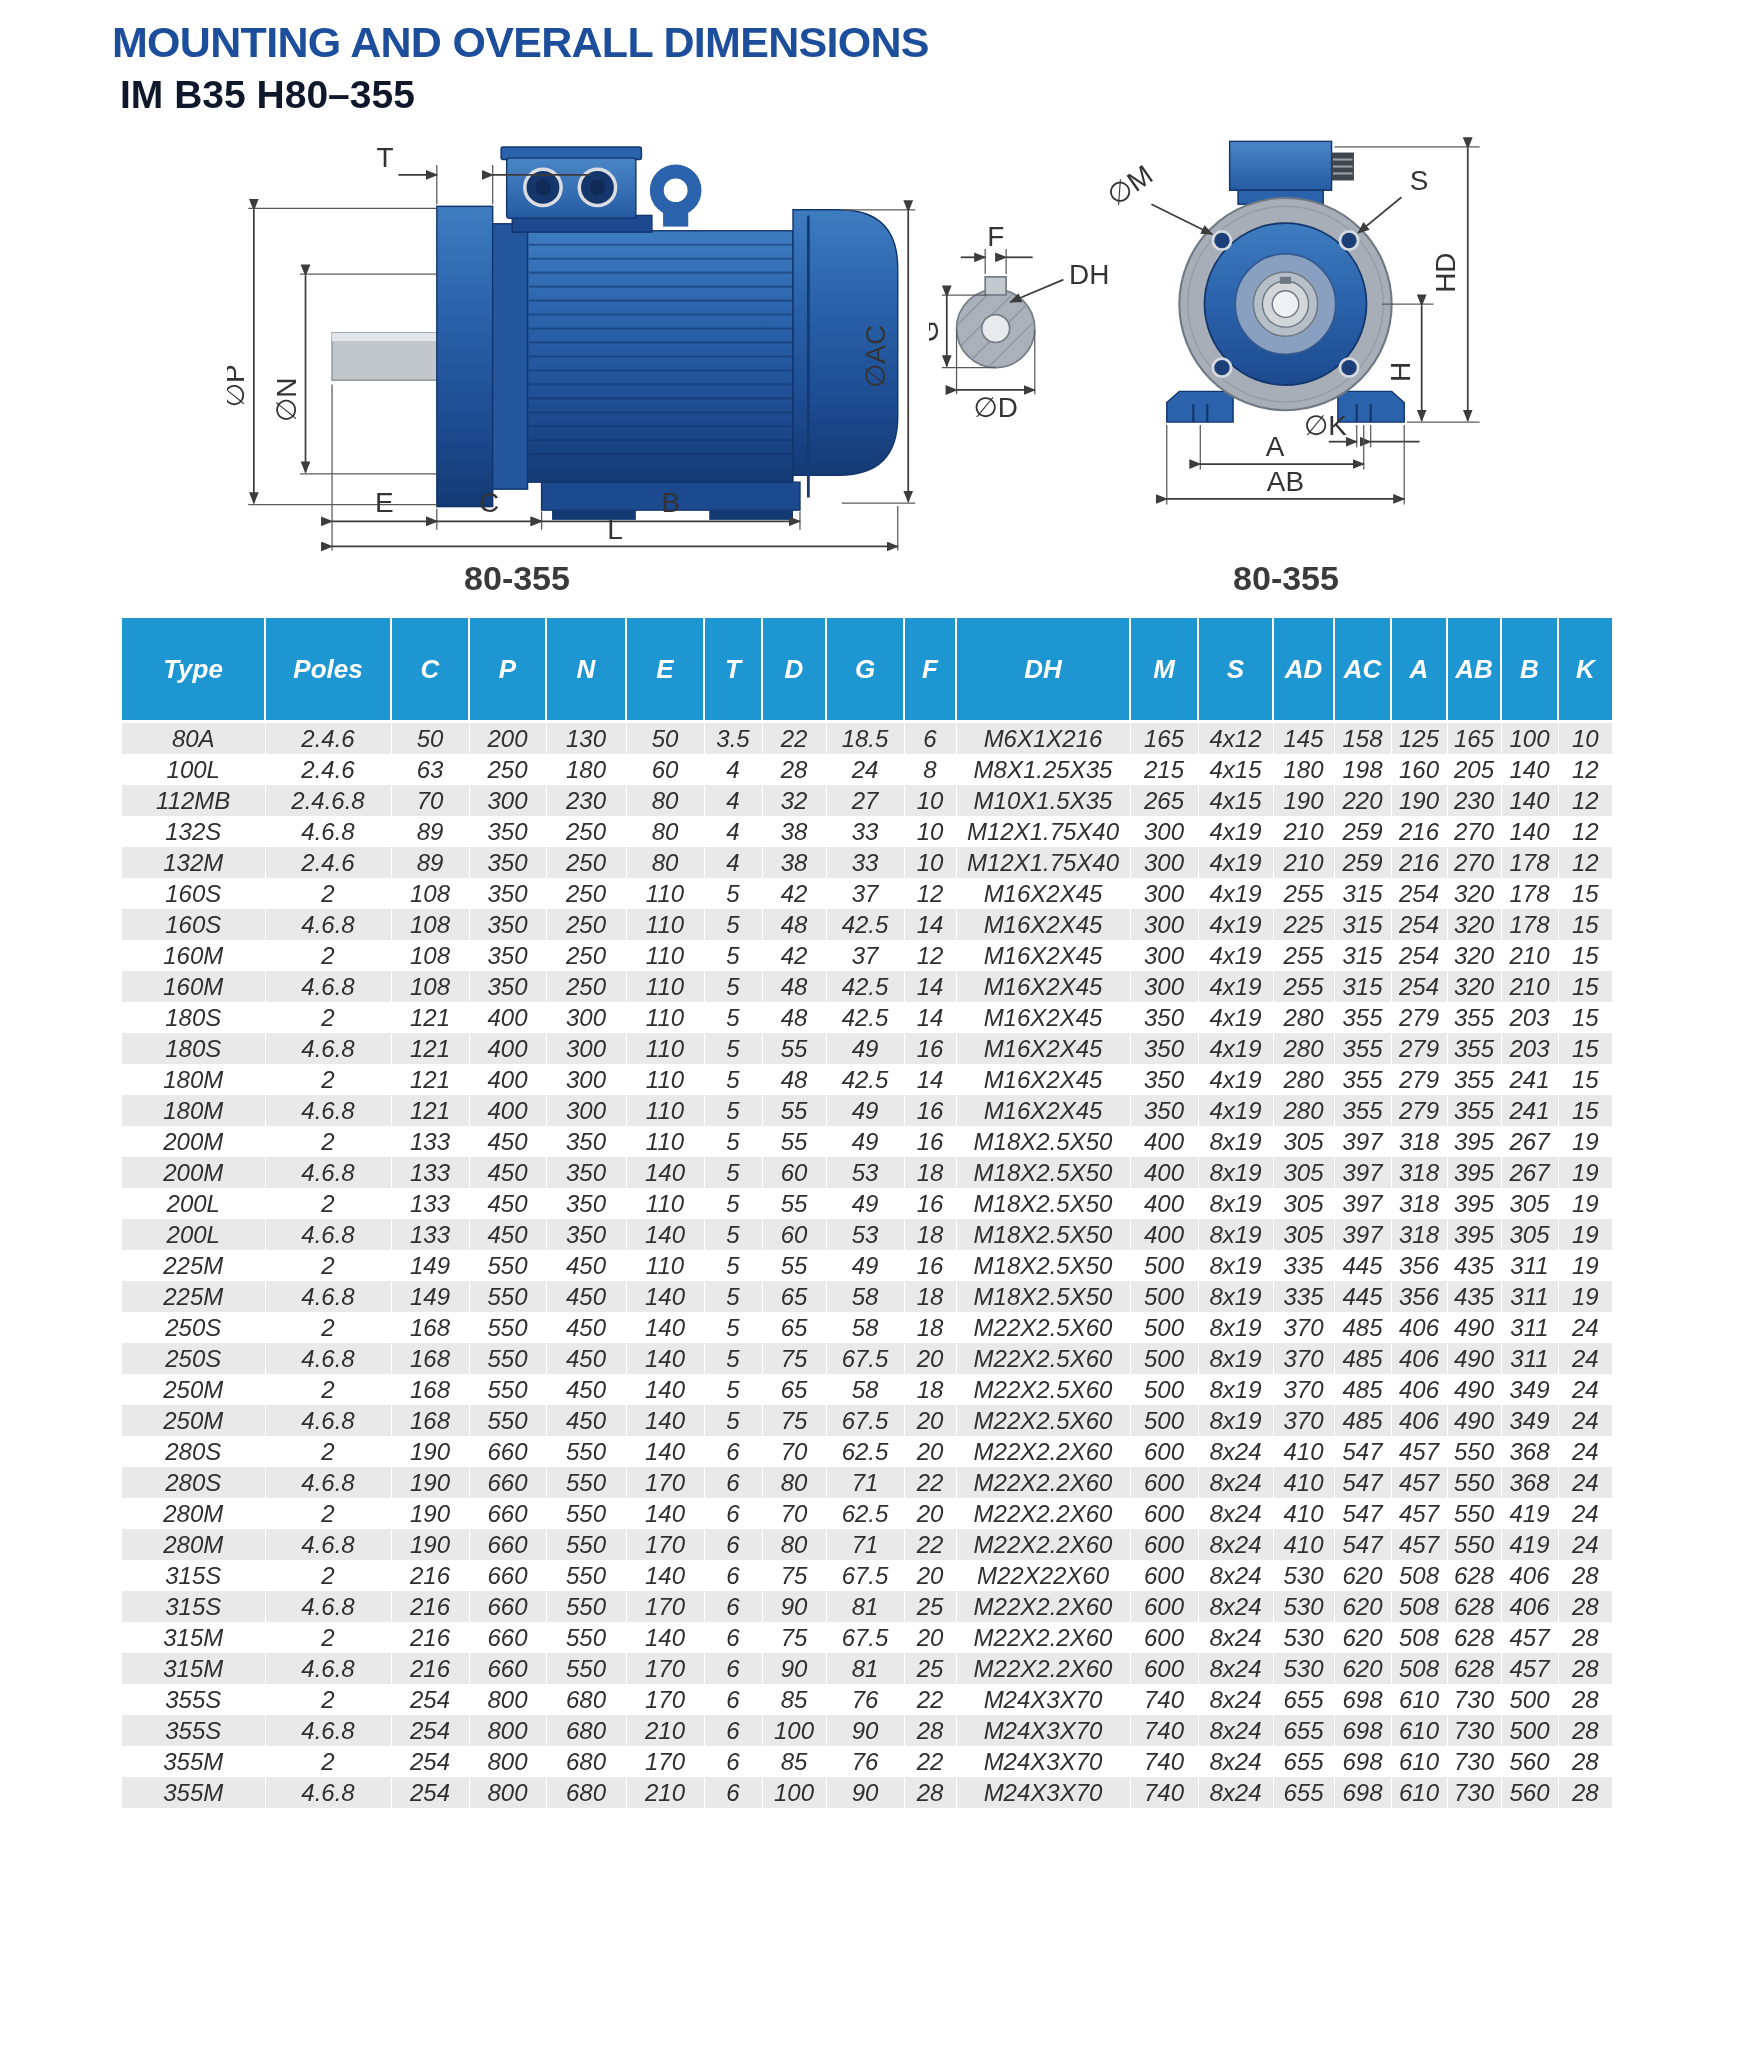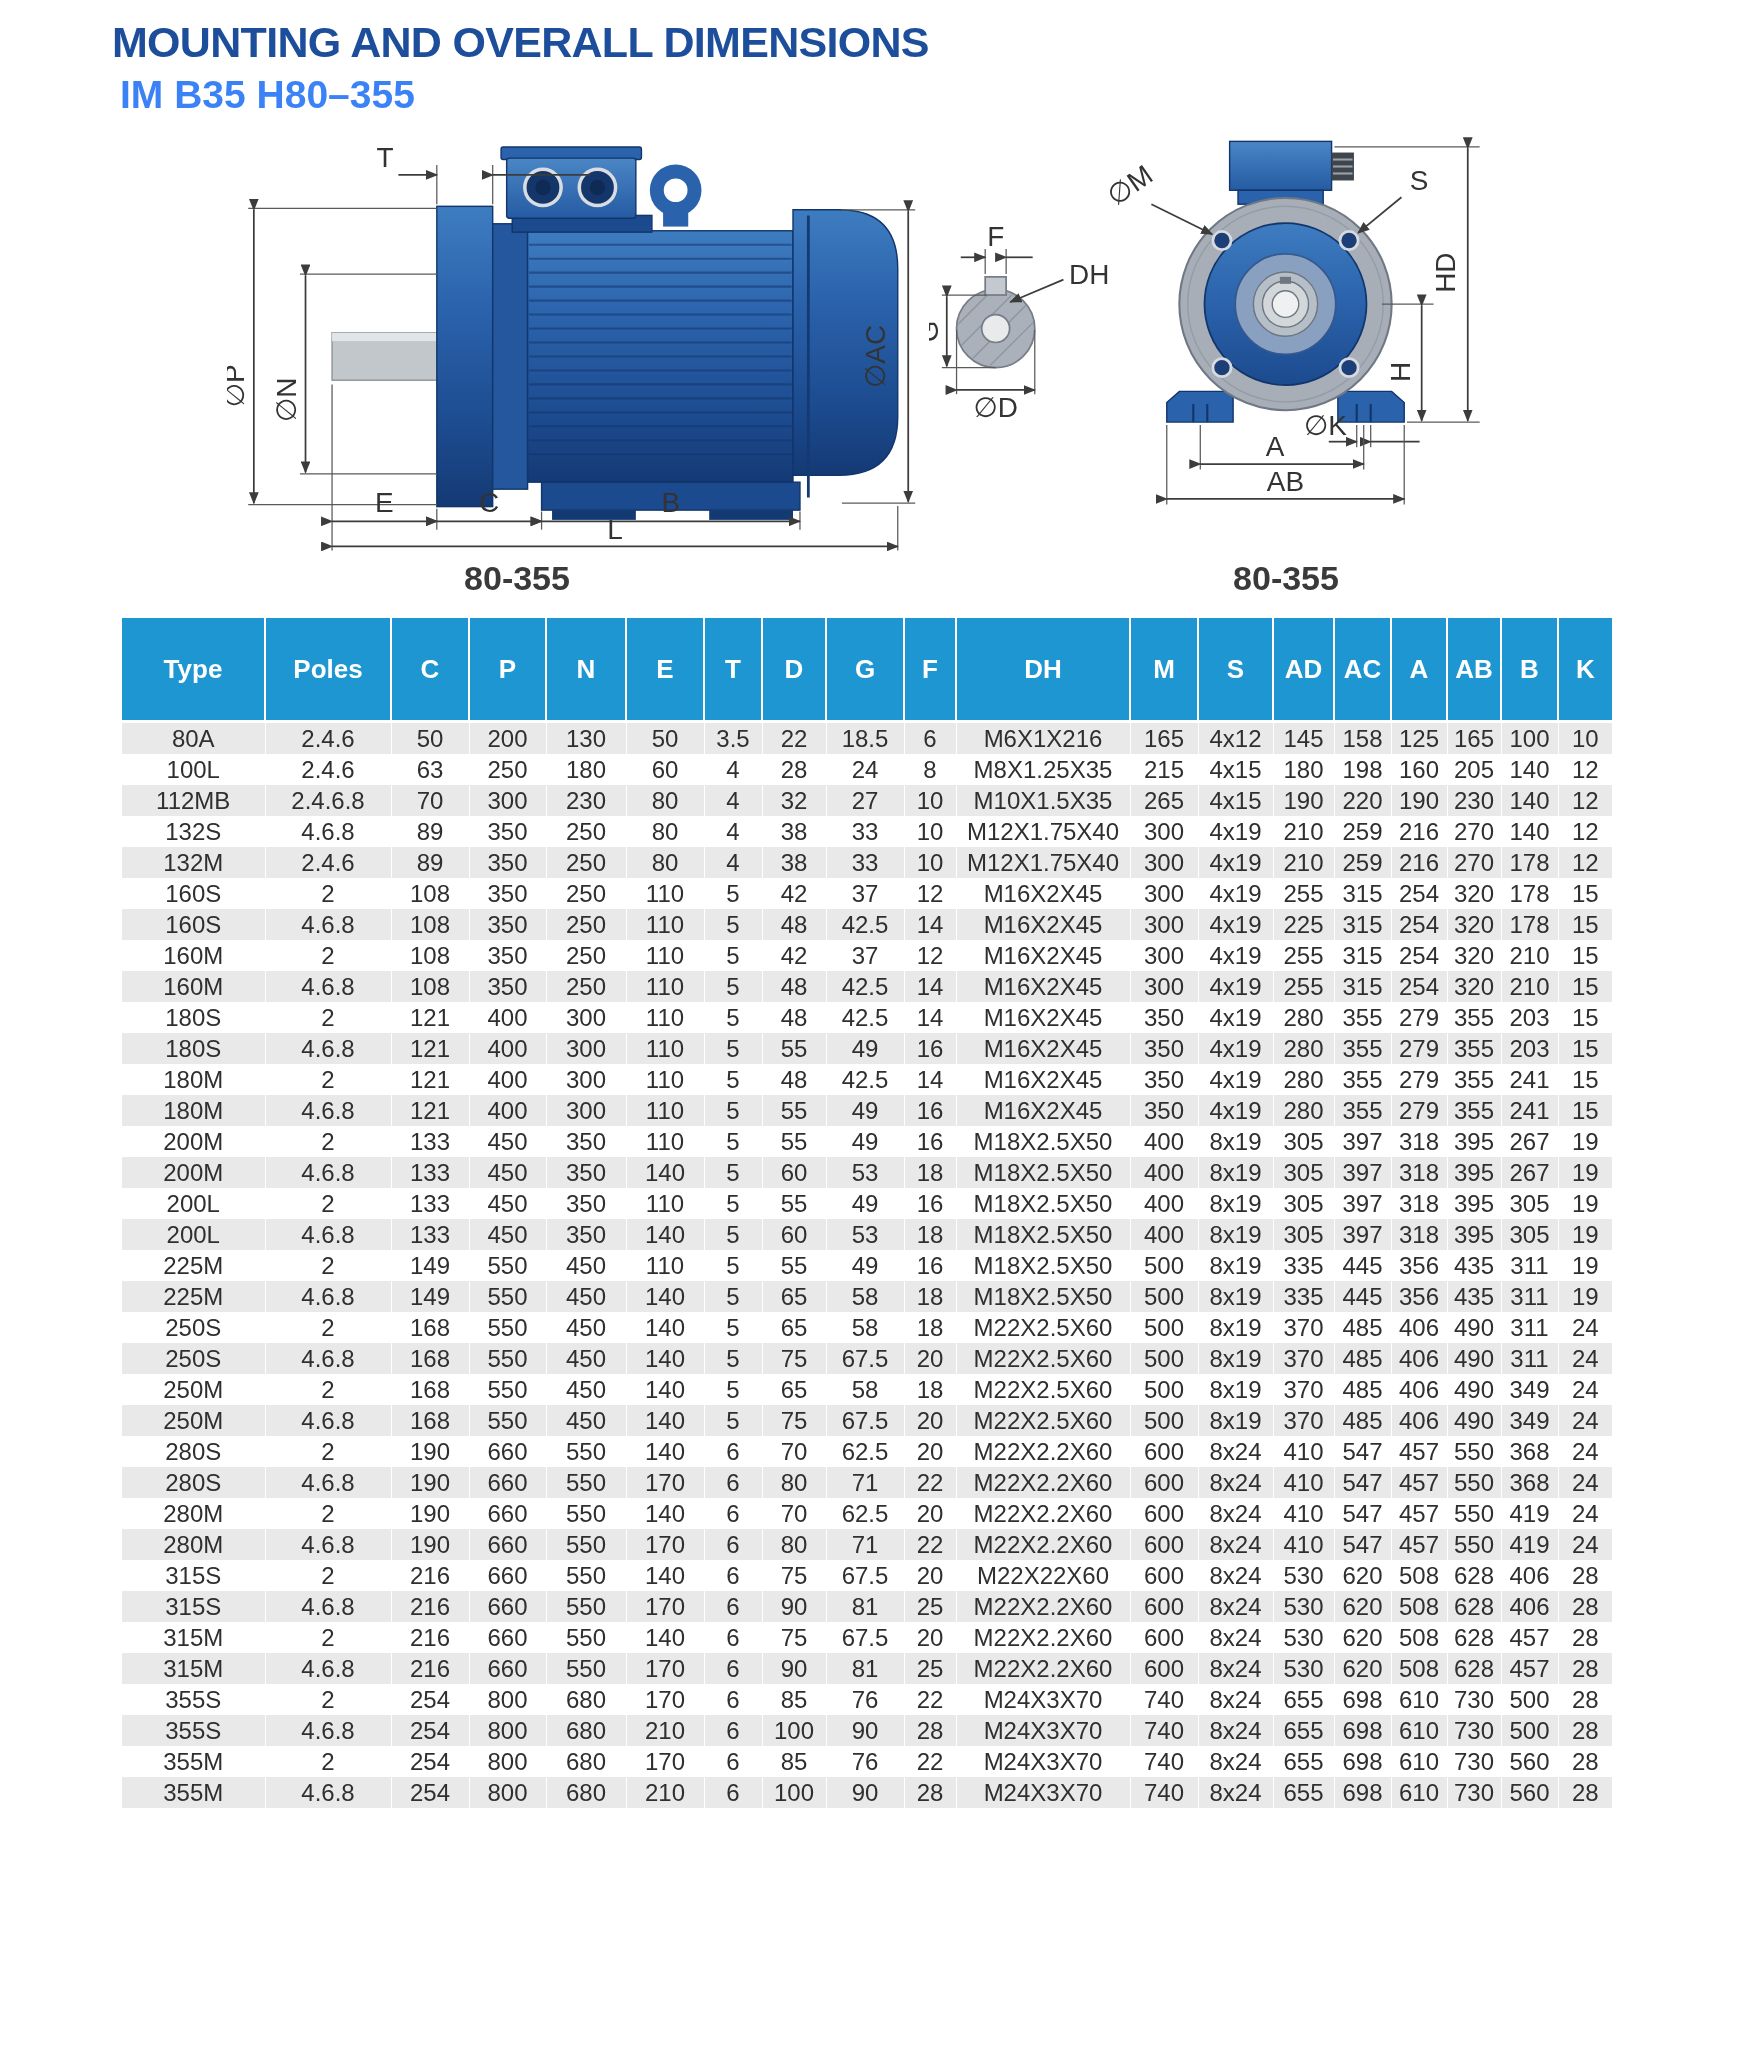--- a/index.html
+++ b/index.html
@@ -3,29 +3,29 @@
 <meta charset="utf-8">
 <style>
   html,body{margin:0;padding:0;background:#ffffff;}
   #page{position:relative;width:1757px;height:2066px;background:#fff;overflow:hidden;
         font-family:"Liberation Sans","DejaVu Sans",sans-serif;}
 
   
   .doc-title{position:absolute;left:112px;top:18px;font-size:43px;font-weight:bold;
              letter-spacing:-0.7px;color:#1d4e9b;white-space:nowrap;}
   .doc-subtitle{position:absolute;left:120px;top:73px;font-size:39px;font-weight:bold;
-             color:#3b82f6;white-space:nowrap;}
+             color:#0f172a;white-space:nowrap;}
 
   
   .fig-svg{position:absolute;}
   .fig-caption{position:absolute;width:252px;text-align:center;font-size:34px;
              font-weight:bold;color:#3a3a3a;}
 
   
-  .dim-table-wrap{position:absolute;left:122px;top:618px;}
+  .dim-table-wrap{position:absolute;left:122px;top:618px;font-style:italic;}
   table.dims{border-collapse:collapse;table-layout:fixed;width:1488px;}
   table.dims th{background:#1e96d2;color:#fff;font-weight:bold;font-size:26px;height:102px;
              text-align:center;vertical-align:middle;border-right:2.1px solid #fff;
              border-bottom:3.5px solid #fff;padding:0;}
   table.dims th:last-child{border-right:none;}
   table.dims td{font-size:24px;color:#2f2f2f;height:31px;text-align:center;vertical-align:middle;
              border-right:1.4px solid #fff;padding:0;white-space:nowrap;}
   table.dims td:last-child{border-right:none;}
   table.dims tbody tr:nth-child(odd){background:#e9e9e9;}
   table.dims tbody tr:nth-child(even){background:#ffffff;}

